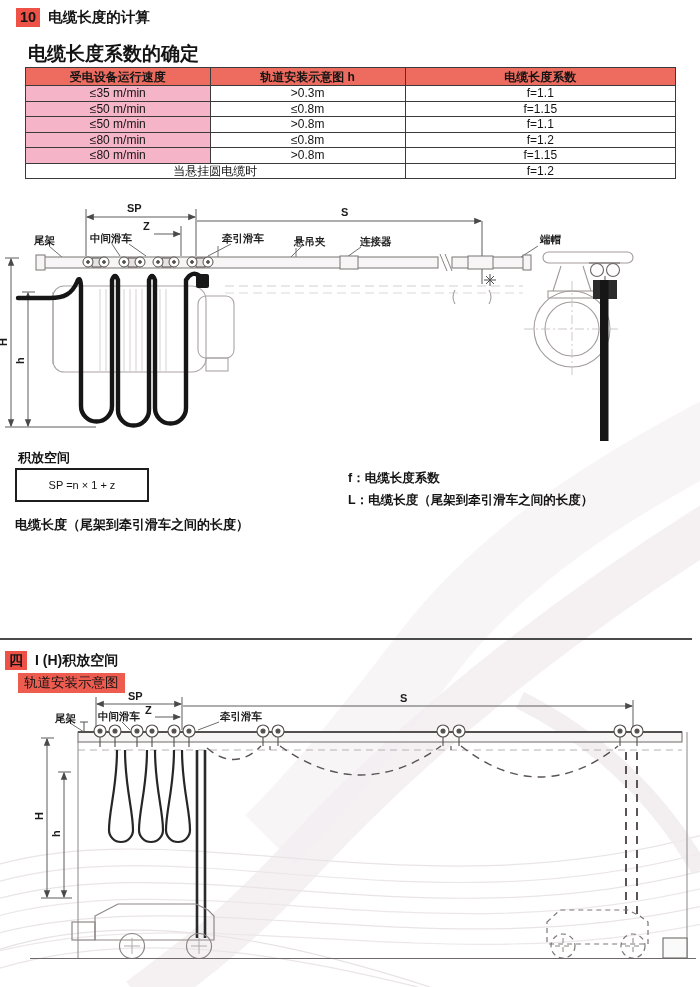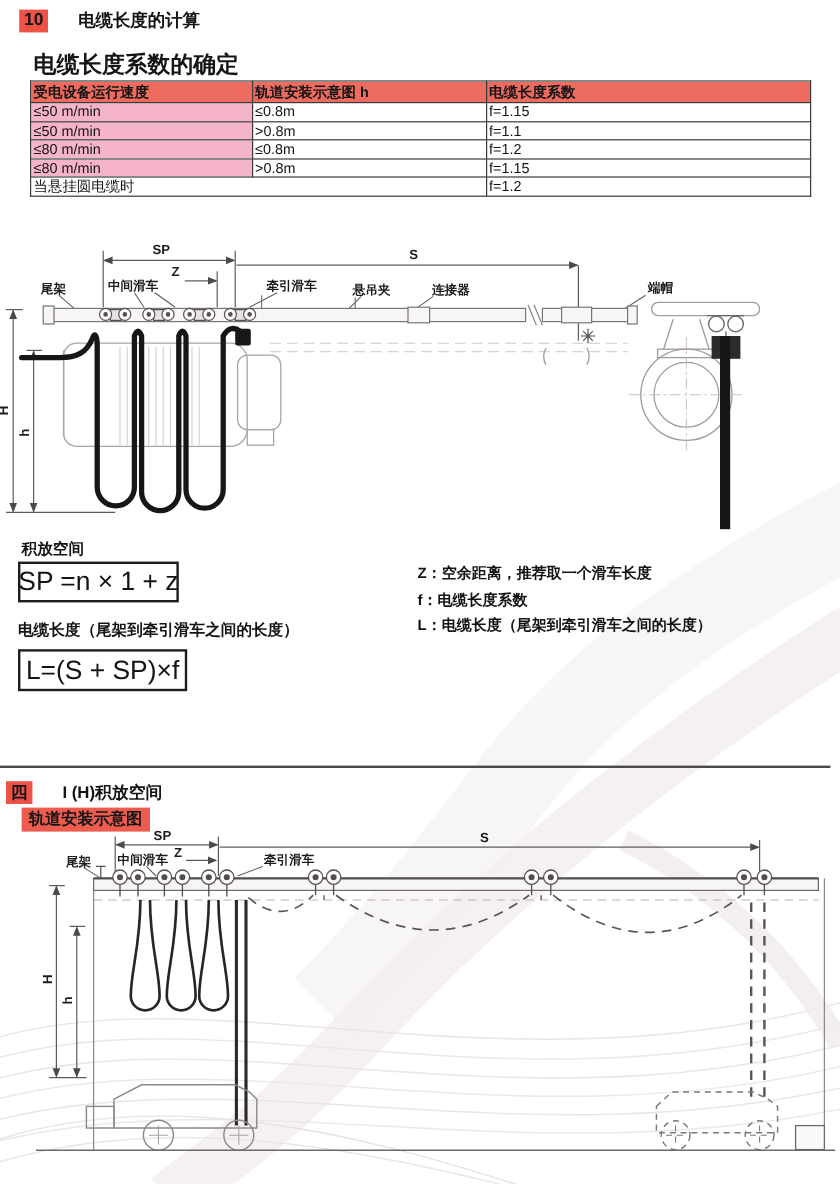--- a/index.html
+++ b/index.html
@@ -1,31 +1,31 @@
 <!DOCTYPE html>
 <html><head>
 <meta charset="utf-8">
 <style>
   *{margin:0;padding:0;box-sizing:border-box}
   html,body{background:#fff}
   .page{position:relative;width:700px;height:987px;background:#ffffff;overflow:hidden;
         font-family:"Liberation Sans","DejaVu Sans",sans-serif;color:#141414}
   .abs{position:absolute;z-index:2}
   .wm{position:absolute;z-index:1;left:0}
-  .title-row{display:flex;align-items:center;gap:25px;font-size:14.5px;font-weight:700;white-space:nowrap}
+  .title-row{display:flex;align-items:center;gap:8px;font-size:14.5px;font-weight:700;white-space:nowrap}
   .badge{background:#ee5146;color:#141414;padding:0 4px;line-height:19px;height:19px;display:inline-block}
-  .badge-wide{background:#ee5c50;color:#141414;padding:1px 6px;font-size:13.5px;font-weight:700;white-space:nowrap}
+  .badge-wide{background:#ee5c50;color:#141414;padding:1px 6px;font-size:13.5px;font-weight:400;white-space:nowrap}
   .subtitle{font-size:19px;font-weight:700;white-space:nowrap}
   table.coef{border-collapse:collapse;width:651px;font-size:12px;table-layout:fixed}
-  table.coef th,table.coef td{border:1px solid #3a3a3a;text-align:left;padding:0 2px;height:15.5px;line-height:14px;overflow:hidden;white-space:nowrap}
+  table.coef th,table.coef td{border:1px solid #3a3a3a;text-align:center;padding:0 2px;height:15.5px;line-height:14px;overflow:hidden;white-space:nowrap}
   table.coef th{background:#ed6c5f;font-weight:700;height:18px}
   table.coef td.pink{background:#f6b4c9}
   .formula-label{font-size:13px;font-weight:700;white-space:nowrap}
   .formula-box{border:2px solid #1d1d1d;display:flex;align-items:center;justify-content:center;
-               font-size:22px;font-weight:400;background:#fff;white-space:nowrap}
+               font-size:11px;font-weight:400;background:#fff;white-space:nowrap}
   .legend{font-size:12.5px;font-weight:700;line-height:21.6px;white-space:nowrap}
   .legend .row{display:block}
   .divider{border-top:2px solid #4a4a4a;width:692px;height:0}
   svg text{font-family:"Liberation Sans","DejaVu Sans",sans-serif}
   .dimtxt{font-size:11px;font-weight:700;fill:#1c1c1c}
   .cjktxt{font-size:10.5px;font-weight:700;fill:#1c1c1c}
 </style>
 </head>
 <body>
 
@@ -59,20 +59,25 @@
         <col style="width:41.6%">
       </colgroup>
     <thead>
       <tr>
         <th>受电设备运行速度</th>
         <th>轨道安装示意图 h</th>
         <th>电缆长度系数</th>
       </tr>
     </thead>
     <tbody>
+      <tr>
+        <td class="pink">≤35  m/min</td>
+        <td>&gt;0.3m</td>
+        <td>f=1.1</td>
+      </tr>
       <tr>
         <td class="pink">≤50  m/min</td>
         <td>≤0.8m</td>
         <td>f=1.15</td>
       </tr>
       <tr>
         <td class="pink">≤50  m/min</td>
         <td>&gt;0.8m</td>
         <td>f=1.1</td>
       </tr>
@@ -204,24 +209,22 @@
       <circle cx="613" cy="74" r="6.5" stroke="#6b6464"></circle>
       <path d="M589,67 h31 M605,80 v5" stroke="#6b6464"></path>
     </g>
     <rect x="593" y="84" width="24" height="19" fill="#2c2c2c"></rect>
     <rect x="600" y="84" width="8.5" height="161" fill="#161616"></rect>
   </svg>
 
   <div class="abs formula-label" style="top:449px;left:18px">积放空间</div>
   <div class="abs formula-box" style="top:468px;left:15px;width:134px;height:34px">SP =n × 1 + z</div>
   <div class="abs formula-label" style="top:516px;left:15px">电缆长度（尾架到牵引滑车之间的长度）</div>
-  <div class="abs formula-box" style="top:541px;left:15px;width:141px;height:35px">L=(S + SP)×f</div>
 
   <div class="abs legend" style="top:468px;left:348px">
-    <span class="row"><span>Z：</span><span>空余距离，推荐取一个滑车长度</span></span>
     <span class="row"><span>f：</span><span>电缆长度系数</span></span>
     <span class="row"><span>L：</span><span>电缆长度（尾架到牵引滑车之间的长度）</span></span>
   </div>
 
   <div class="abs divider" style="top:638px;left:0"></div>
 
   <div class="abs title-row" style="top:651px;left:5px;font-size:14px">
     <span class="badge">四</span>
     <span>I (H)积放空间</span>
   </div>

